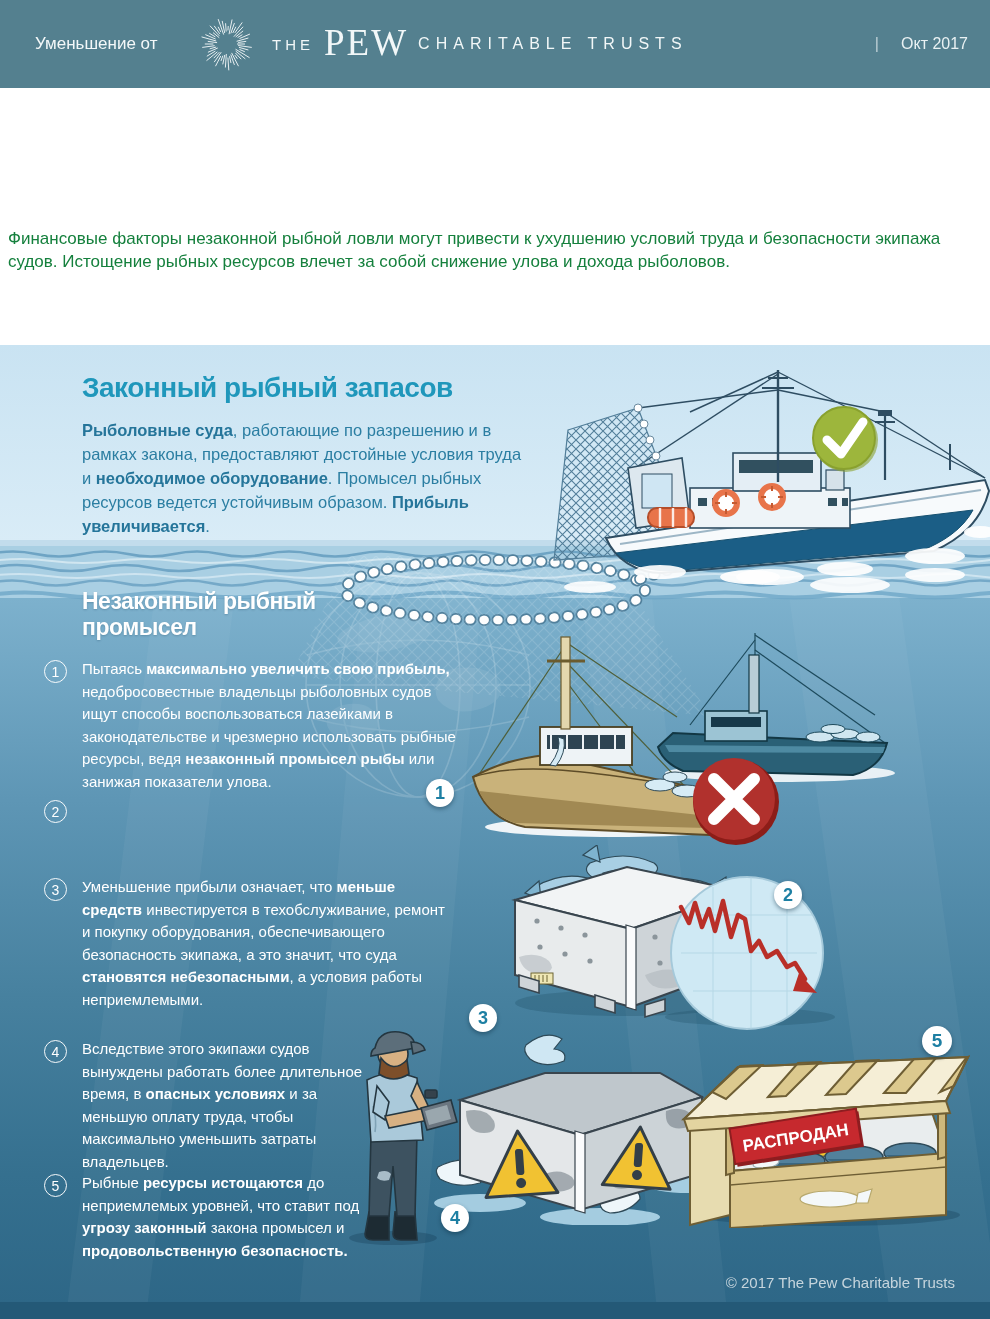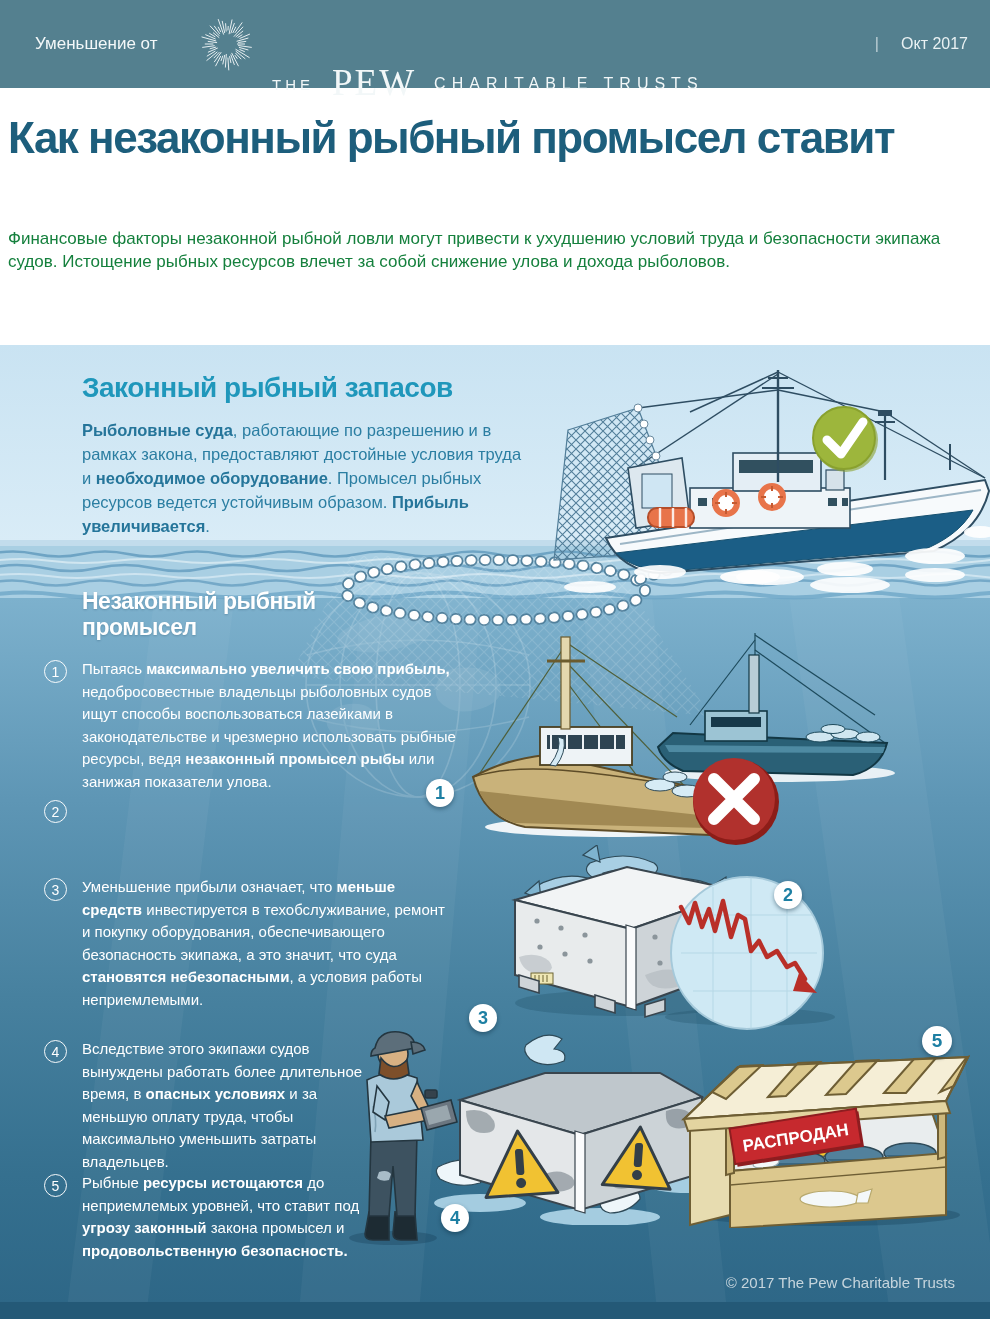--- a/index.html
+++ b/index.html
@@ -17,21 +17,21 @@
     background:linear-gradient(#c9e3f2,#d9ecf7);}
   .band-deep{left:0;top:598px;width:990px;height:721px;
     background:linear-gradient(#7db1cd 0%, #5e96b5 28%, #47819f 55%, #35708f 80%, #2d6686 100%);}
   .band-footer{left:0;top:1302px;width:990px;height:17px;background:#245977;}
   .ray{background:rgba(255,255,255,.045);pointer-events:none;}
 
   
   .hdr-prefix{left:35px;top:0;height:88px;display:flex;align-items:center;
     color:#f4f8f9;font-size:17px;}
   .hdr-logo{left:196px;top:13px;width:62px;height:62px;}
-  .hdr-brand{left:272px;top:0;height:88px;display:flex;align-items:center;gap:18px;color:#f2f7f8;margin-top:40px;}
+  .hdr-brand{left:272px;top:0;height:88px;display:flex;align-items:center;gap:10px;color:#f2f7f8;}
   .hdr-the{font-size:15px;letter-spacing:4px;}
   .hdr-pew{font-family:"Liberation Serif",serif;font-size:37px;letter-spacing:2px;margin-top:-4px;}
   .hdr-rest{font-size:16px;letter-spacing:6px;}
   .hdr-right{right:22px;top:0;height:88px;display:flex;align-items:center;gap:22px;color:#e9f1f3;font-size:16px;}
   .hdr-sep{opacity:.7;font-weight:300;}
 
   
   .page-title{left:8px;top:112px;width:978px;color:#1d5e7c;font-weight:bold;
     font-size:44px;line-height:1.18;letter-spacing:-1.5px;}
   .page-sub{left:8px;top:227px;width:968px;color:#15803d;font-size:17px;line-height:1.37;}
@@ -127,21 +127,20 @@
     <span class="hdr-the">THE</span>
     <span class="hdr-pew">PEW</span>
     <span class="hdr-rest">CHARITABLE TRUSTS</span>
   </div>
   <div class="abs hdr-right">
     <span class="hdr-sep">|</span>
     <span>Окт 2017</span>
   </div>
 
   <div class="abs page-title">
-    <div>Как незаконный рыбный промысел ставит</div>
   </div>
   <div class="abs page-sub">Финансовые факторы незаконной рыбной ловли могут привести к ухудшению условий труда и безопасности экипажа судов. Истощение рыбных ресурсов влечет за собой снижение улова и дохода рыболовов.</div>
 
   <svg class="abs noptr" style="left:0;top:535px;" width="990" height="125" viewBox="0 0 990 125">
     <rect x="0" y="5" width="990" height="58" fill="#a9cfe3"></rect>
     <rect x="0" y="5" width="990" height="6" fill="#c2dcec"></rect>
     <g id="waves">
         <path d="M-10,19 q23,-5 46,0 q23,5 46,0 q23,-5 46,0 q23,5 46,0 q23,-5 46,0 q23,5 46,0 q23,-5 46,0 q23,5 46,0 q23,-5 46,0 q23,5 46,0 q23,-5 46,0 q23,5 46,0 q23,-5 46,0 q23,5 46,0 q23,-5 46,0 q23,5 46,0 q23,-5 46,0 q23,5 46,0 q23,-5 46,0 q23,5 46,0 q23,-5 46,0 q23,5 46,0" fill="none" stroke="#5f98bc" stroke-width="2.6" opacity="0.8"></path>
         <path d="M-10,33 q27,-6 54,0 q27,6 54,0 q27,-6 54,0 q27,6 54,0 q27,-6 54,0 q27,6 54,0 q27,-6 54,0 q27,6 54,0 q27,-6 54,0 q27,6 54,0 q27,-6 54,0 q27,6 54,0 q27,-6 54,0 q27,6 54,0 q27,-6 54,0 q27,6 54,0 q27,-6 54,0 q27,6 54,0 q27,-6 54,0" fill="none" stroke="#5f98bc" stroke-width="2.6" opacity="0.75"></path>
         <path d="M-10,48 q22,-5 44,0 q22,5 44,0 q22,-5 44,0 q22,5 44,0 q22,-5 44,0 q22,5 44,0 q22,-5 44,0 q22,5 44,0 q22,-5 44,0 q22,5 44,0 q22,-5 44,0 q22,5 44,0 q22,-5 44,0 q22,5 44,0 q22,-5 44,0 q22,5 44,0 q22,-5 44,0 q22,5 44,0 q22,-5 44,0 q22,5 44,0 q22,-5 44,0 q22,5 44,0 q22,-5 44,0" fill="none" stroke="#5f98bc" stroke-width="2.4" opacity="0.7"></path>

